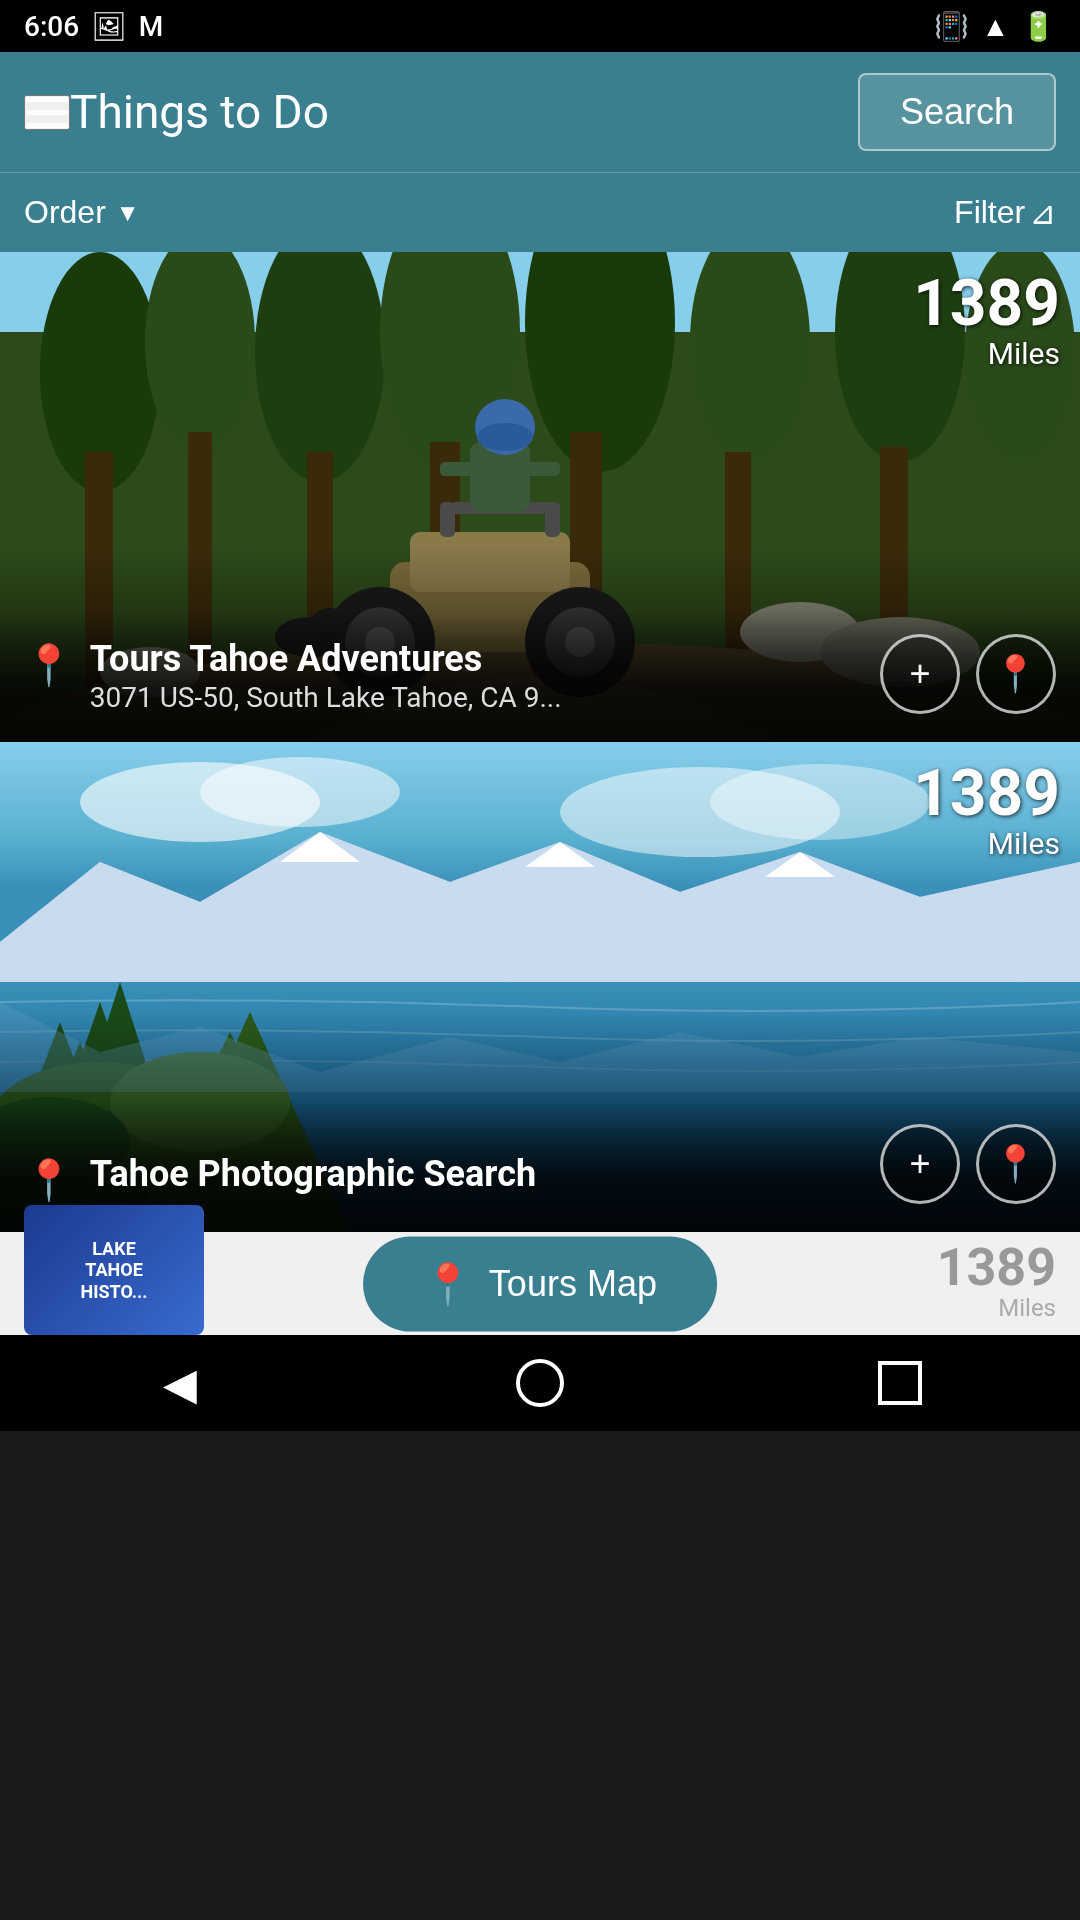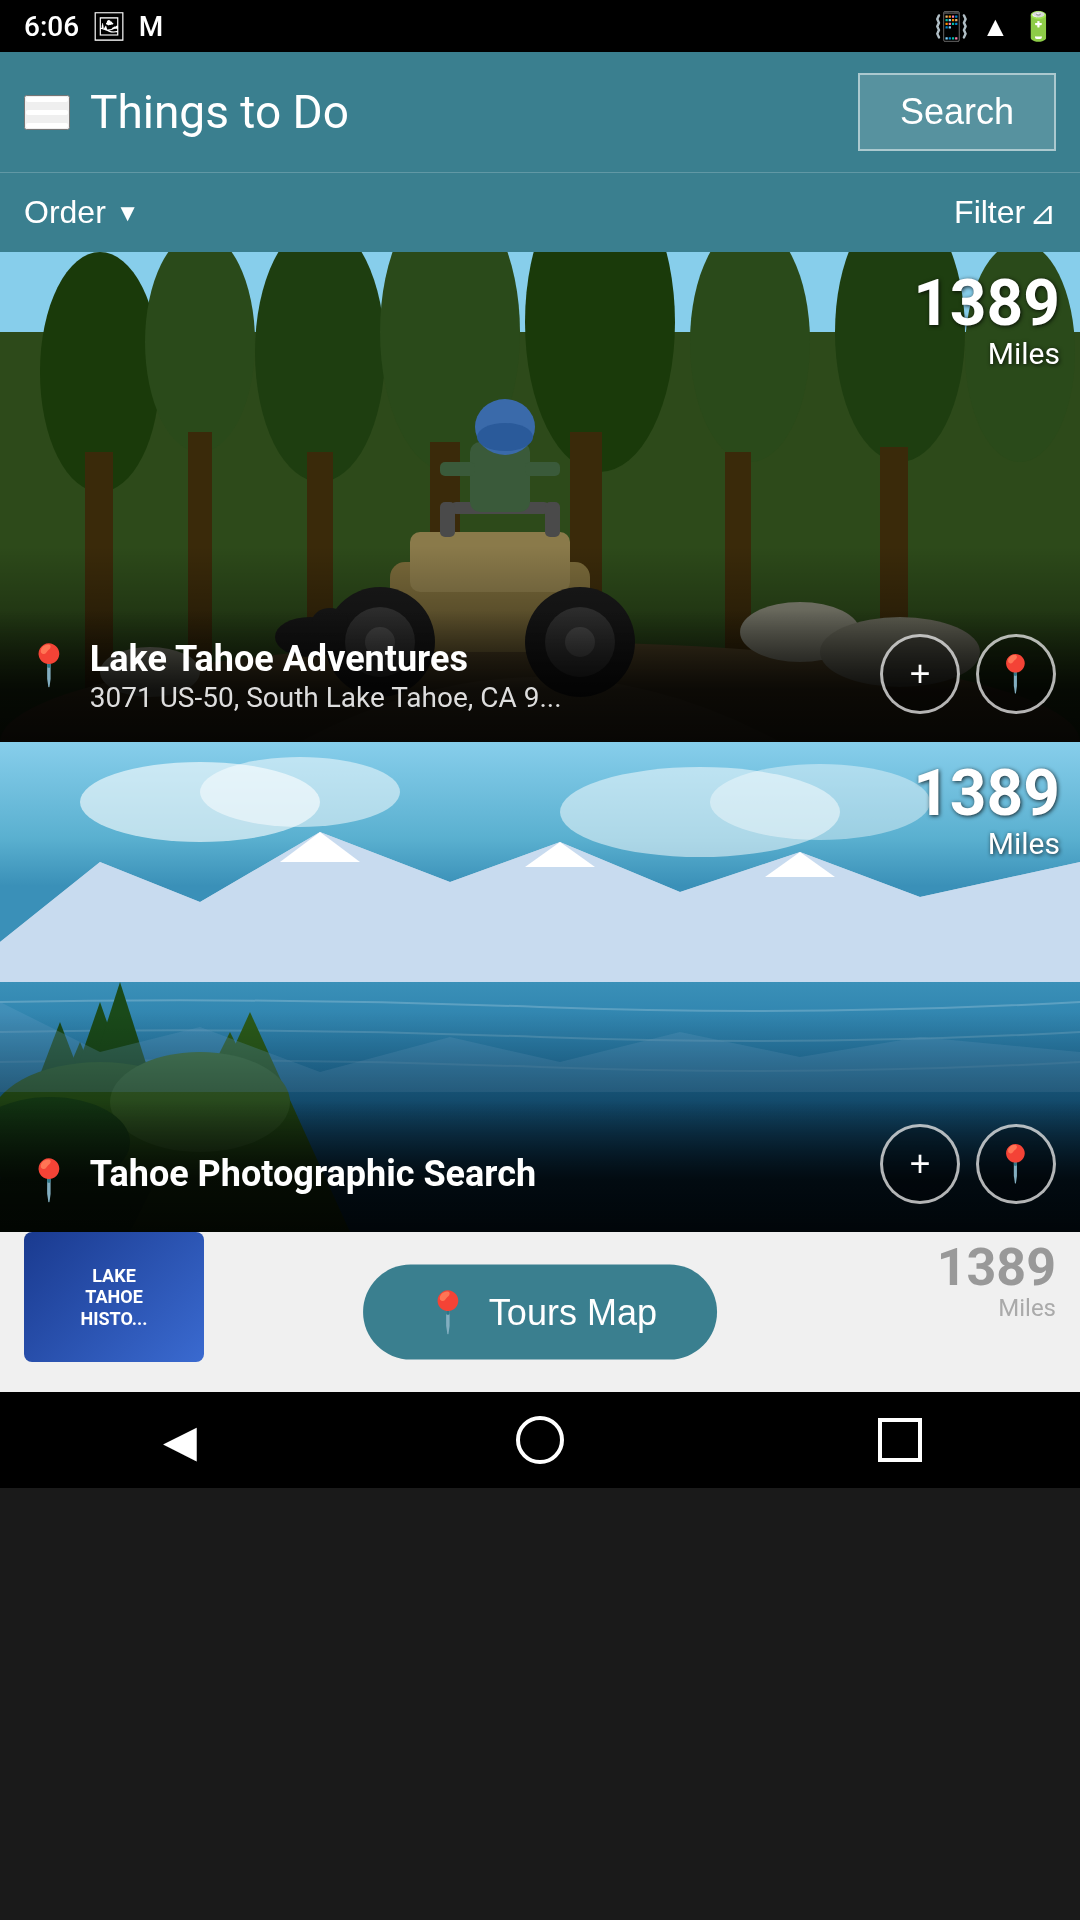--- a/index.html
+++ b/index.html
@@ -32,21 +32,20 @@
       background: #3a7f8f;
       height: 120px;
       display: flex;
       align-items: center;
       justify-content: space-between;
       padding: 0 24px;
     }
     .header-left {
       display: flex;
       align-items: center;
-      gap: 20px;
     }
     .hamburger-icon {
       display: flex;
       flex-direction: column;
       gap: 8px;
       cursor: pointer;
     }
     .hamburger-icon span {
       display: block;
       width: 42px;
@@ -55,21 +54,21 @@
       border-radius: 2px;
     }
     .header-title {
       color: #fff;
       font-size: 46px;
       font-weight: 400;
     }
     .search-button {
       background: rgba(255,255,255,0.15);
       border: 2px solid rgba(255,255,255,0.5);
-      border-radius: 0;
+      border-radius: 8px;
       color: #fff;
       font-size: 36px;
       padding: 16px 40px;
       cursor: pointer;
     }
 
     
     .filter-bar {
       background: #3a7f8f;
       height: 80px;
@@ -111,24 +110,24 @@
     .card-atv {
       background: linear-gradient(135deg, #2d4a2d 0%, #1a3a1a 30%, #3a5a3a 60%, #4a6a4a 100%);
       position: relative;
     }
     
     .card-lake {
       background: linear-gradient(180deg, #5ab0d0 0%, #3a90b8 30%, #2a7a9a 55%, #1a5a80 70%, #2d5a3a 90%, #1a3a1a 100%);
     }
     
     .card-partial {
-      height: 160px;
+      height: 103px;
       background: #fff;
       display: flex;
-      align-items: flex-start;
+      align-items: flex-end;
     }
 
     
     .card-overlay {
       position: absolute;
       bottom: 0;
       left: 0;
       right: 0;
       background: linear-gradient(transparent, rgba(0,0,0,0.7) 60%);
       padding: 24px 24px 28px;
@@ -408,21 +407,21 @@
 
   <div class="distance-badge">
     <div class="distance-number">1389</div>
     <div class="distance-unit">Miles</div>
   </div>
 
   <div class="card-overlay">
     <div class="card-info">
       <span class="card-pin-icon">📍</span>
       <div class="card-text">
-        <div class="card-title">Lake Tahoe Adventures</div>
+        <div class="card-title">Tours Tahoe Adventures</div>
         <div class="card-address">3071 US-50, South Lake Tahoe, CA 9...</div>
       </div>
     </div>
     <div class="card-actions">
       <button class="action-btn">
         <span>+</span>
       </button>
       <button class="action-btn">
         <span>📍</span>
       </button>

